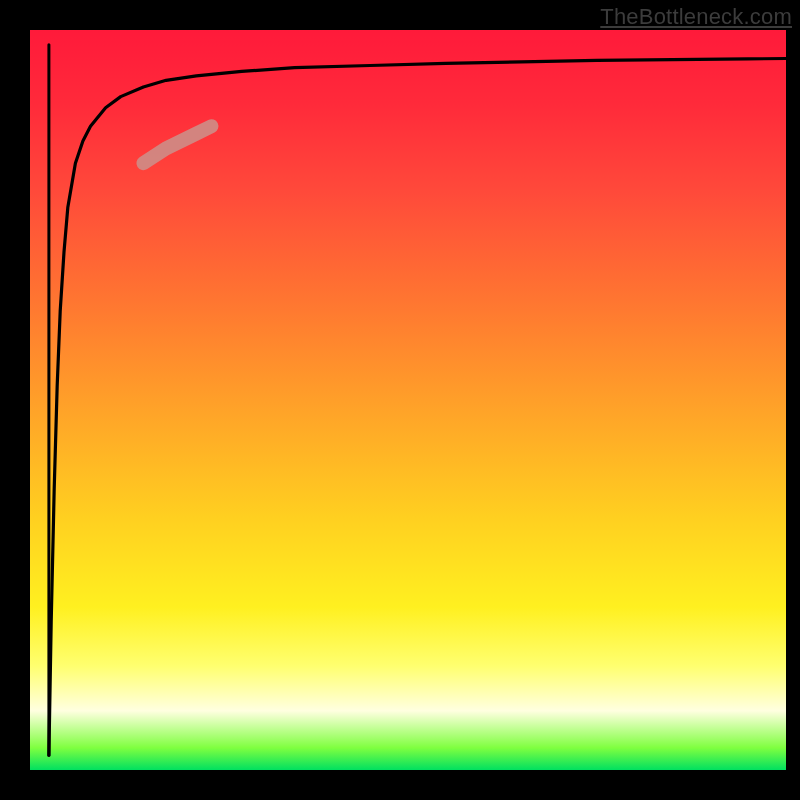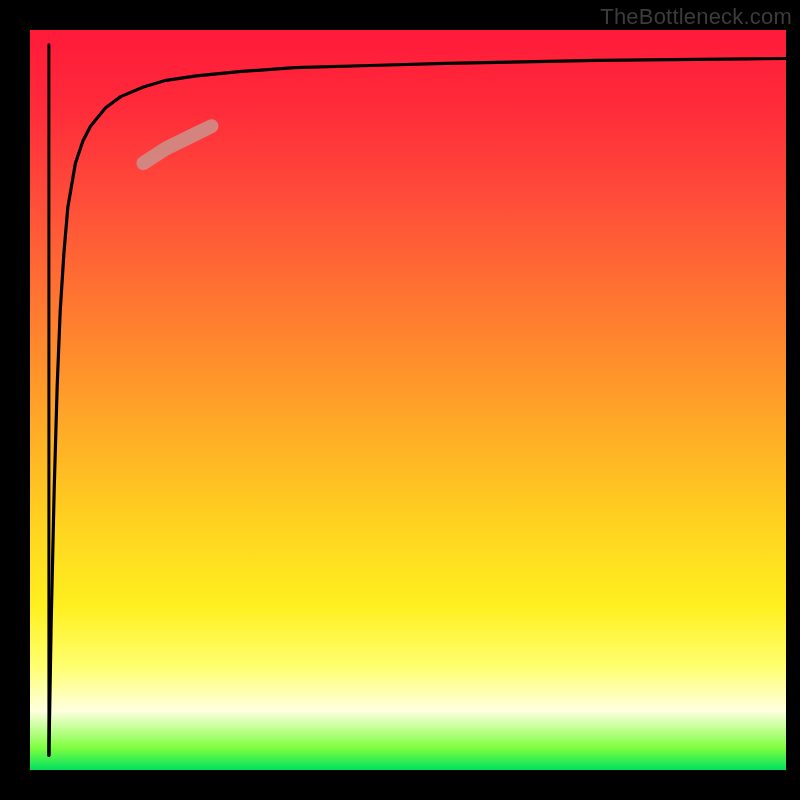--- a/index.html
+++ b/index.html
@@ -48,20 +48,21 @@
     pointer-events: none;
   }
   .watermark {
     position: absolute;
     top: 4px;
     right: 8px;
     color: #3c3c3c;
     font-size: 22px;
     font-weight: 500;
     letter-spacing: 0.2px;
+    text-decoration: underline;
   }
 </style>
 </head>
 <body>
 
 <div class="frame">
 
   <div class="plot-area"></div>
 
   <svg class="curve-svg" viewBox="0 0 756 740" preserveAspectRatio="none">

